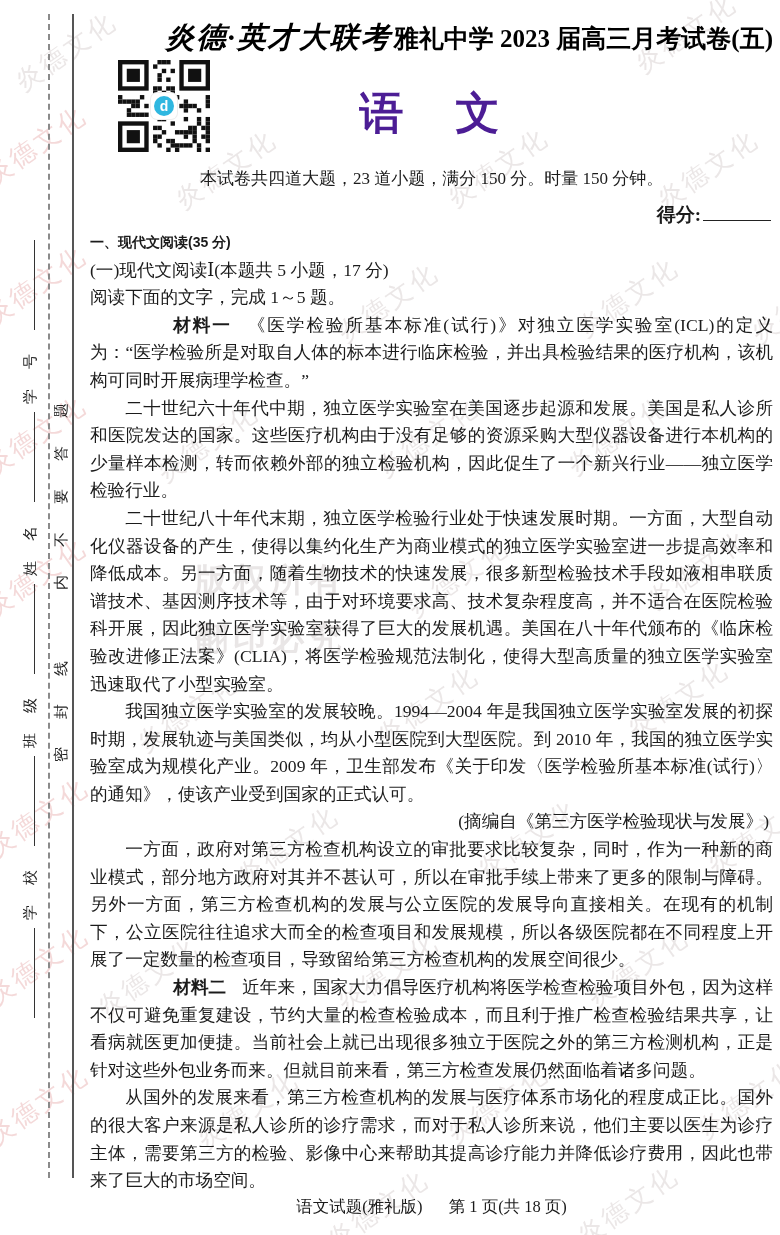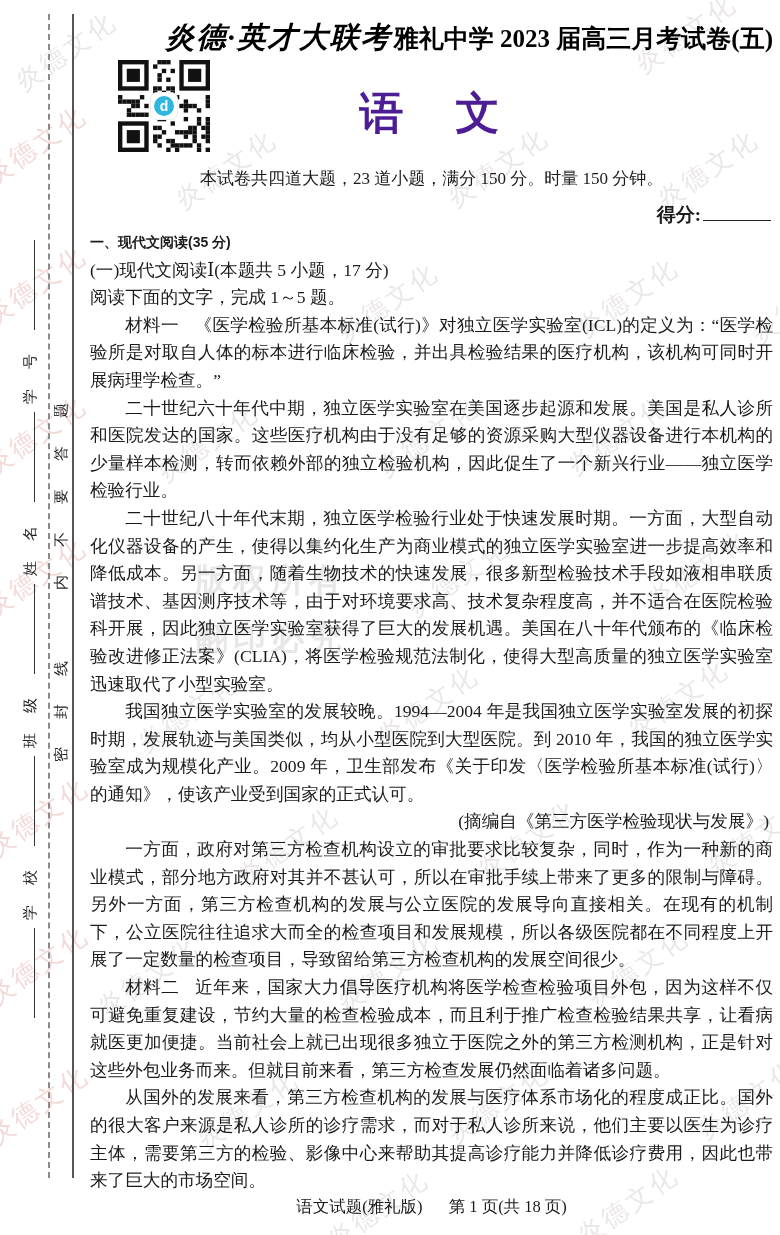--- a/index.html
+++ b/index.html
@@ -53,21 +53,21 @@
   .score-blank{display:inline-block;width:68px;height:17px;border-bottom:1.6px solid #222;margin-left:2px;}
 
   .bodytext{position:absolute;top:229px;left:0;width:100%;font-size:17.6px;line-height:27.6px;
       text-align:justify;}
   .bodytext p{margin:0;}
   .p-heading{font-weight:700;font-size:14px;font-family:"Liberation Sans","DejaVu Sans",sans-serif;}
   .p-sub{}
   .p-plain{}
   .p-indent{text-indent:2em;}
   .p-attrib{text-align:right;padding-right:4px;}
-  .mat{font-weight:400;margin-right:0.9em;}
+  .mat{font-weight:700;margin-right:0.9em;margin-left:48px;}
 
   .footer{position:absolute;top:1196px;width:100%;text-align:center;font-size:16.5px;}
   .fgap{display:inline-block;width:26px;}
 </style>
 </head>
 <body>
 
 <div class="page">
 
   <div id="watermarks">

